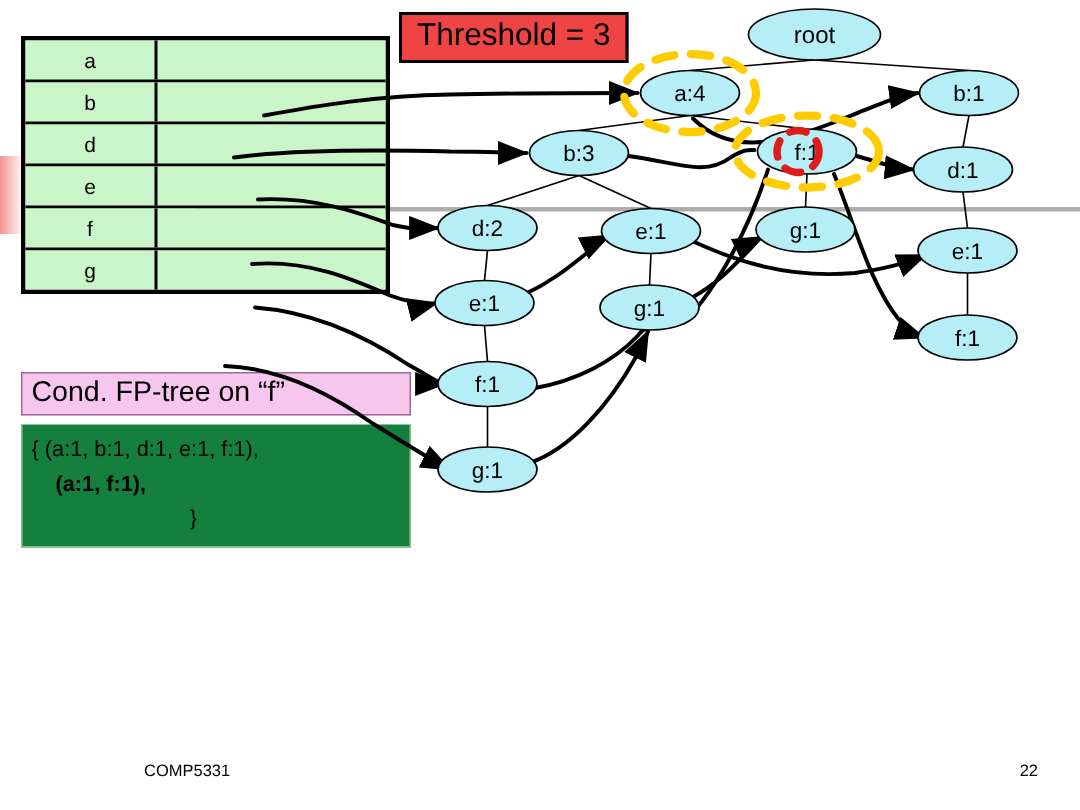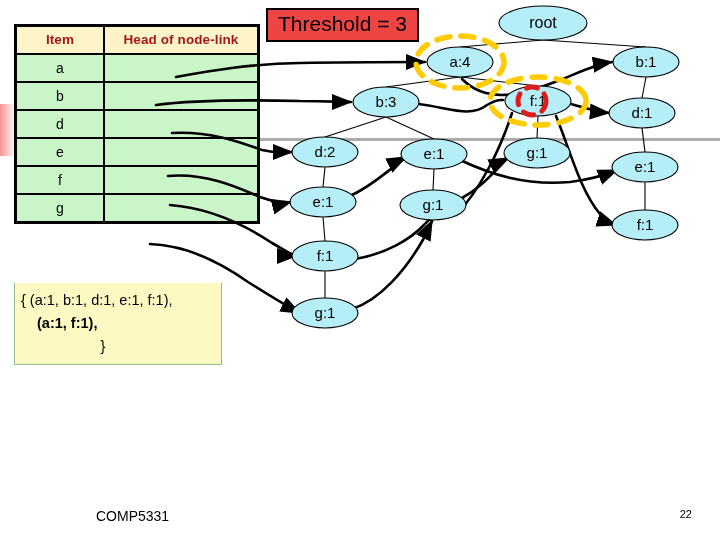--- a/index.html
+++ b/index.html
@@ -47,48 +47,44 @@
     white-space:nowrap;
   }
 
   
   .cond-title{
     position:absolute;left:14px;top:248px;width:260px;box-sizing:border-box;
     background:#f6c6ee;border:1px solid #9b6a93;
     font-size:19px;color:#000;padding:2px 6px 3px 6px;white-space:nowrap;
   }
   .cond-body{
-    position:absolute;left:14px;top:283px;width:208px;height:82px;box-sizing:border-box;
-    background:#fef9c3;border:1px solid #8fbf8f;border-top:none;
+    position:absolute;left:14px;top:283px;width:260px;height:82px;box-sizing:border-box;
+    background:#15803d;border:1px solid #8fbf8f;border-top:none;
     font-size:14.5px;color:#000;padding:6px 8px 0 6px;line-height:23px;
   }
   .cond-body .ln{white-space:nowrap;}
   .cond-body .ln2{padding-left:16px;font-weight:bold;}
   .cond-body .ln3{text-align:center;padding-right:28px;}
 
   
   #tree{position:absolute;left:0;top:0;width:720px;height:540px;}
 
   
-  .footer-left{position:absolute;left:96px;top:508px;font-size:14px;color:#000;}
+  .footer-left{position:absolute;left:96px;top:508px;font-size:11px;color:#000;}
   .footer-right{position:absolute;right:28px;top:508px;font-size:11px;color:#000;}
 </style>
 </head>
 <body>
 
 <div id="stage">
 
   <div class="edge-artifact"></div>
   <div class="grey-rule"></div>
 
   <div class="item-table">
-    <div class="it-row it-head">
-      <div class="it-c1">Item</div>
-      <div class="it-c2">Head of node-link</div>
-    </div>
     <div class="it-row it-body">
       <div class="it-c1">a</div>
       <div class="it-c2"></div>
     </div>
     <div class="it-row it-body">
       <div class="it-c1">b</div>
       <div class="it-c2"></div>
     </div>
     <div class="it-row it-body">
       <div class="it-c1">d</div>
@@ -103,20 +99,21 @@
       <div class="it-c2"></div>
     </div>
     <div class="it-row it-body">
       <div class="it-c1">g</div>
       <div class="it-c2"></div>
     </div>
   </div>
 
   <div class="threshold-box">Threshold = 3</div>
 
+  <div class="cond-title">Cond. FP-tree on  “f”</div>
   <div class="cond-body">
     <div class="ln">{  (a:1, b:1, d:1, e:1, f:1),</div>
     <div class="ln ln2">(a:1, f:1),</div>
     <div class="ln ln3">}</div>
   </div>
 
   <svg id="tree" viewBox="0 0 720 540">
     <defs>
       <marker id="arrow" markerWidth="9" markerHeight="9" refX="7.4" refY="3.1" orient="auto" markerUnits="strokeWidth">
         <path d="M0,0 L8,3.1 L0,6.2 z" fill="#000"></path>

